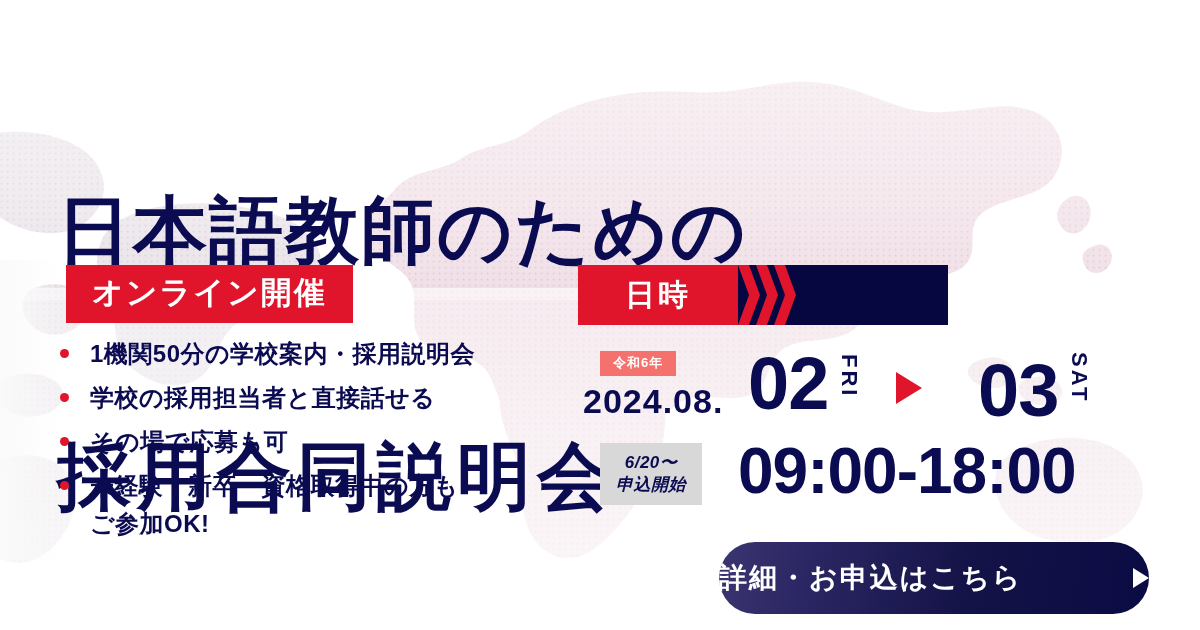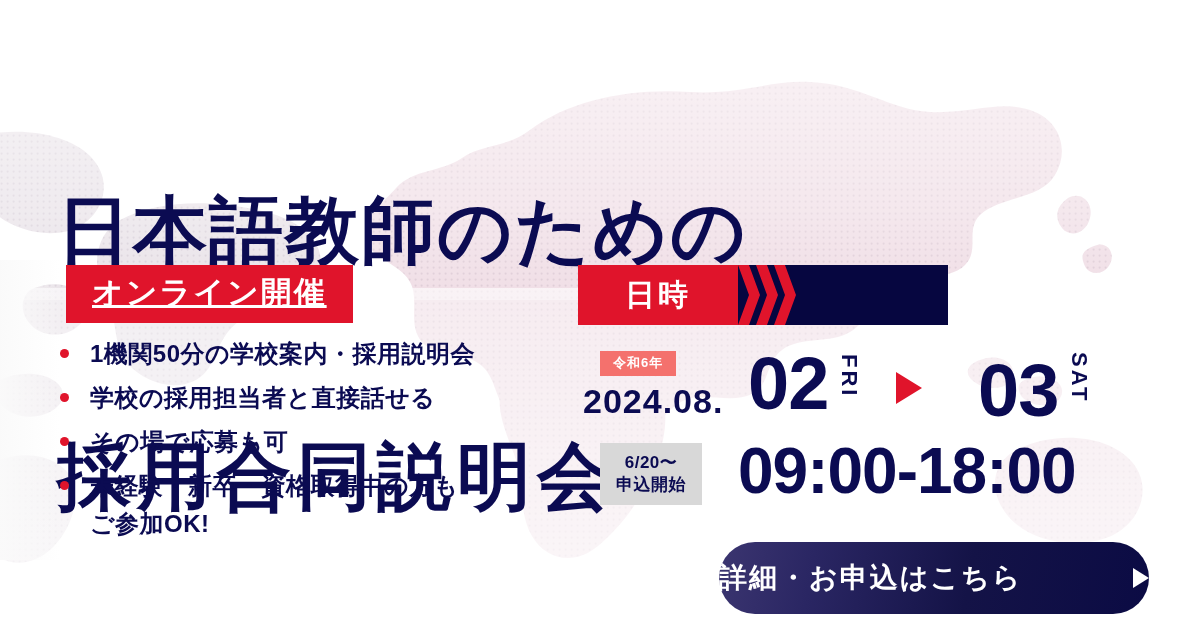--- a/index.html
+++ b/index.html
@@ -42,21 +42,20 @@
   }
   .title .l2{letter-spacing:6px;}
 
   
   .online-badge{
     position:absolute;left:66px;top:265px;z-index:6;
     background:#e0142b;color:#ffffff;
     font-size:31px;font-weight:700;letter-spacing:2px;
     padding:7px 26px 9px 26px;
     box-sizing:border-box;
-    text-decoration:underline;
   }
   .bullets{
     position:absolute;left:60px;top:335px;z-index:6;width:510px;
   }
   .bullet-row{
     display:flex;align-items:flex-start;margin-bottom:6px;
   }
   .bullet-dot{
     width:9px;height:9px;border-radius:50%;background:#e0142b;
     margin-top:14px;margin-right:21px;flex:0 0 auto;
@@ -131,21 +130,21 @@
 
   
   .time-row{
     position:absolute;left:578px;top:440px;z-index:6;width:560px;height:72px;
   }
   .apply-box{
     position:absolute;left:22px;top:3px;
     background:#d8d8d8;color:#0b0b52;
     width:102px;height:62px;
     display:flex;flex-direction:column;align-items:center;justify-content:center;
-    font-size:17px;font-weight:700;line-height:22px;letter-spacing:.5px;
+    font-size:17px;font-weight:700;line-height:22px;letter-spacing:.5px;font-style:italic;
   }
   .time-text{
     position:absolute;left:160px;top:-5px;
     color:#0b0b52;font-size:64px;font-weight:700;line-height:72px;letter-spacing:-1px;
   }
 
   
   .cta{
     position:absolute;left:719px;top:542px;z-index:7;
     width:430px;height:72px;border-radius:36px;

